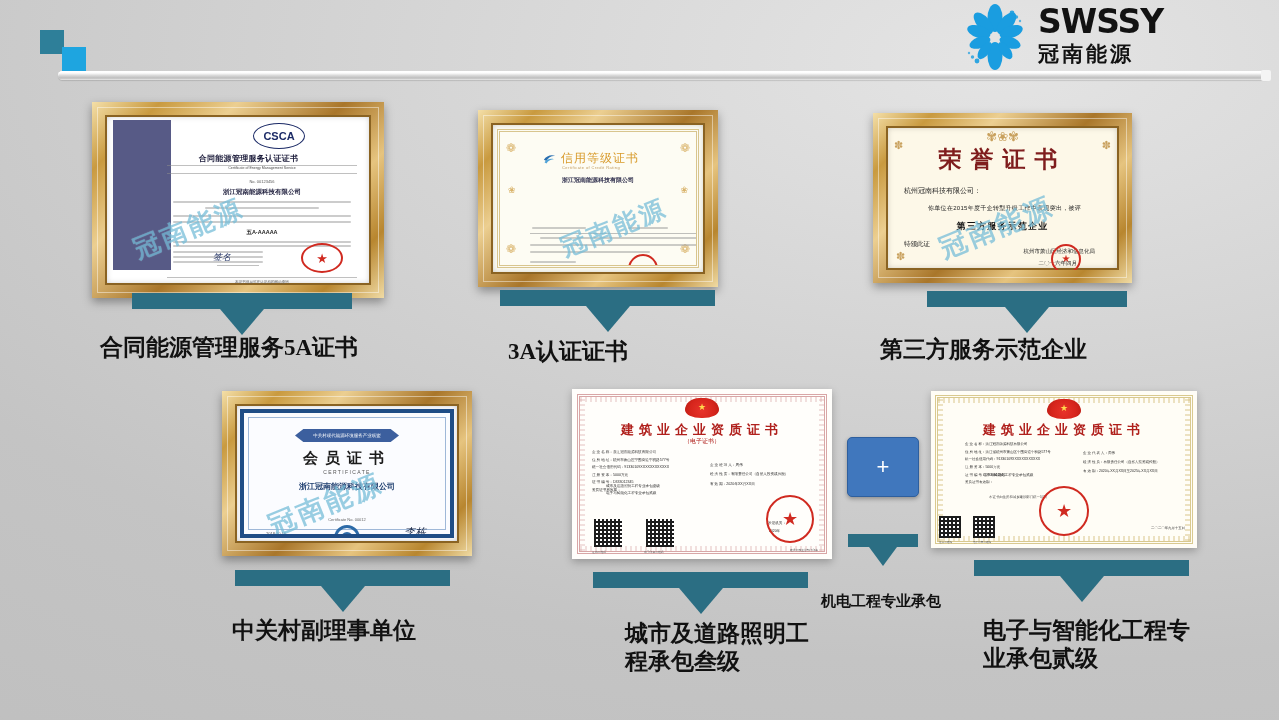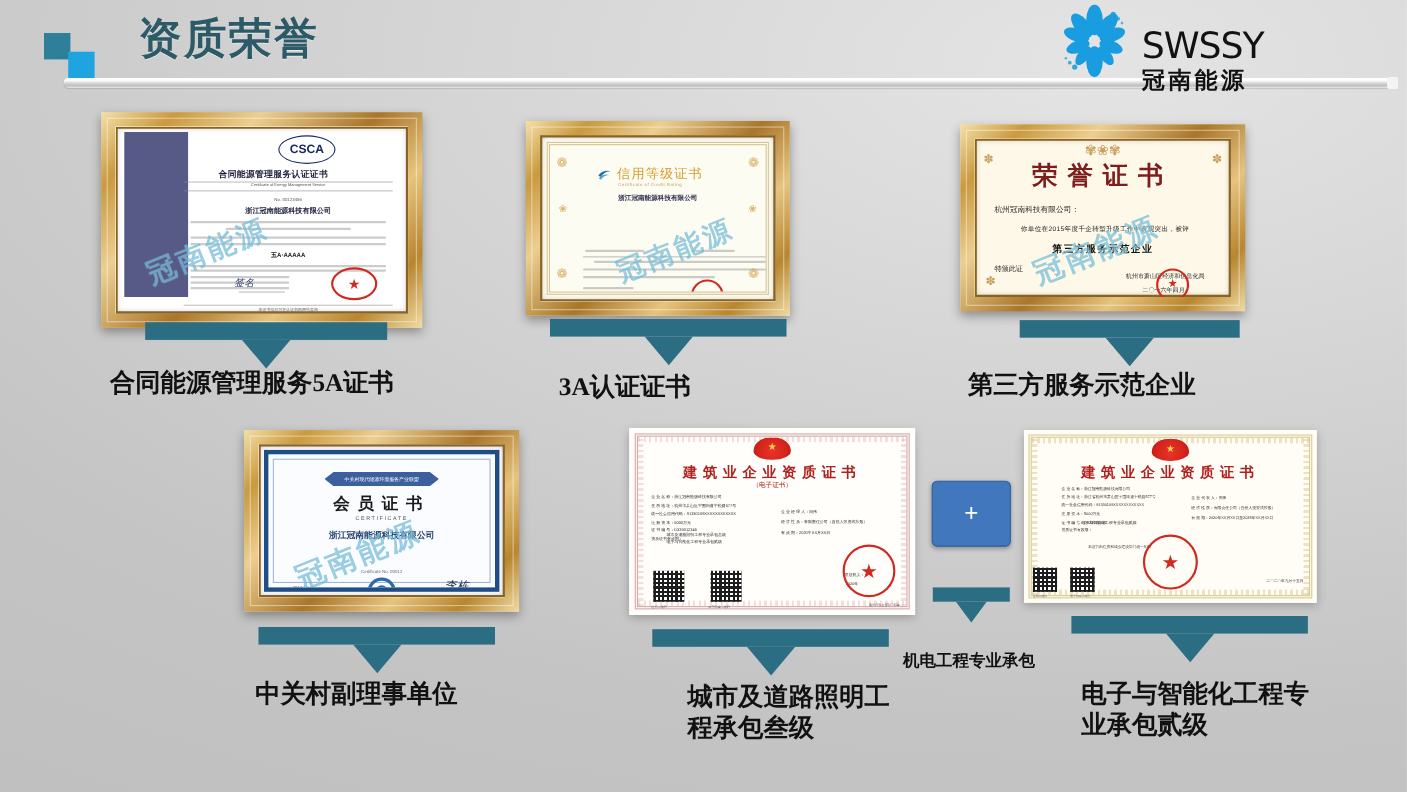--- a/index.html
+++ b/index.html
@@ -34,22 +34,22 @@
   #divider::after{
     content:""; position:absolute; right:-1px; top:-1px; width:10px; height:11px;
     background:#f4f4f4; border-radius:2px;
   }
 
   
   #logo { position:absolute; left:960px; top:4px; width:308px; height:72px; }
   #logo-mark { position:absolute; left:0; top:0; width:70px; height:66px; }
   #logo-text { position:absolute; left:78px; top:1px; }
   #logo-latin {
-    font-size:33px; font-weight:normal; letter-spacing:-1px; color:#121212;
-    font-family:"DejaVu Sans",sans-serif; line-height:1;margin-top:20px;
+    font-size:33px; font-weight:bold; letter-spacing:-1px; color:#121212;
+    font-family:"DejaVu Sans",sans-serif; line-height:1;
   }
   #logo-cn {
     margin-top:5px; font-size:21px; font-weight:bold; color:#111;
     letter-spacing:3px; line-height:1;
   }
 
   
   .frame {
     position:absolute;
     background:
@@ -148,21 +148,20 @@
     color:#fff; font-size:22px; line-height:1;
   }
 </style>
 </head>
 <body>
 
 <div id="header">
   <div class="sq dark"></div>
   <div class="sq bright"></div>
 
-  <div id="page-title">资质荣誉</div>
 
   <div id="divider"></div>
 
   <div id="logo">
     <div id="logo-mark">
       <svg viewBox="0 0 70 66" width="70" height="66" aria-hidden="true">
         <g fill="#1a9de0">
           <ellipse cx="35" cy="14" rx="7.5" ry="14"></ellipse>
           <ellipse cx="35" cy="52" rx="7.5" ry="14"></ellipse>
           <g transform="rotate(40 35 33)">

